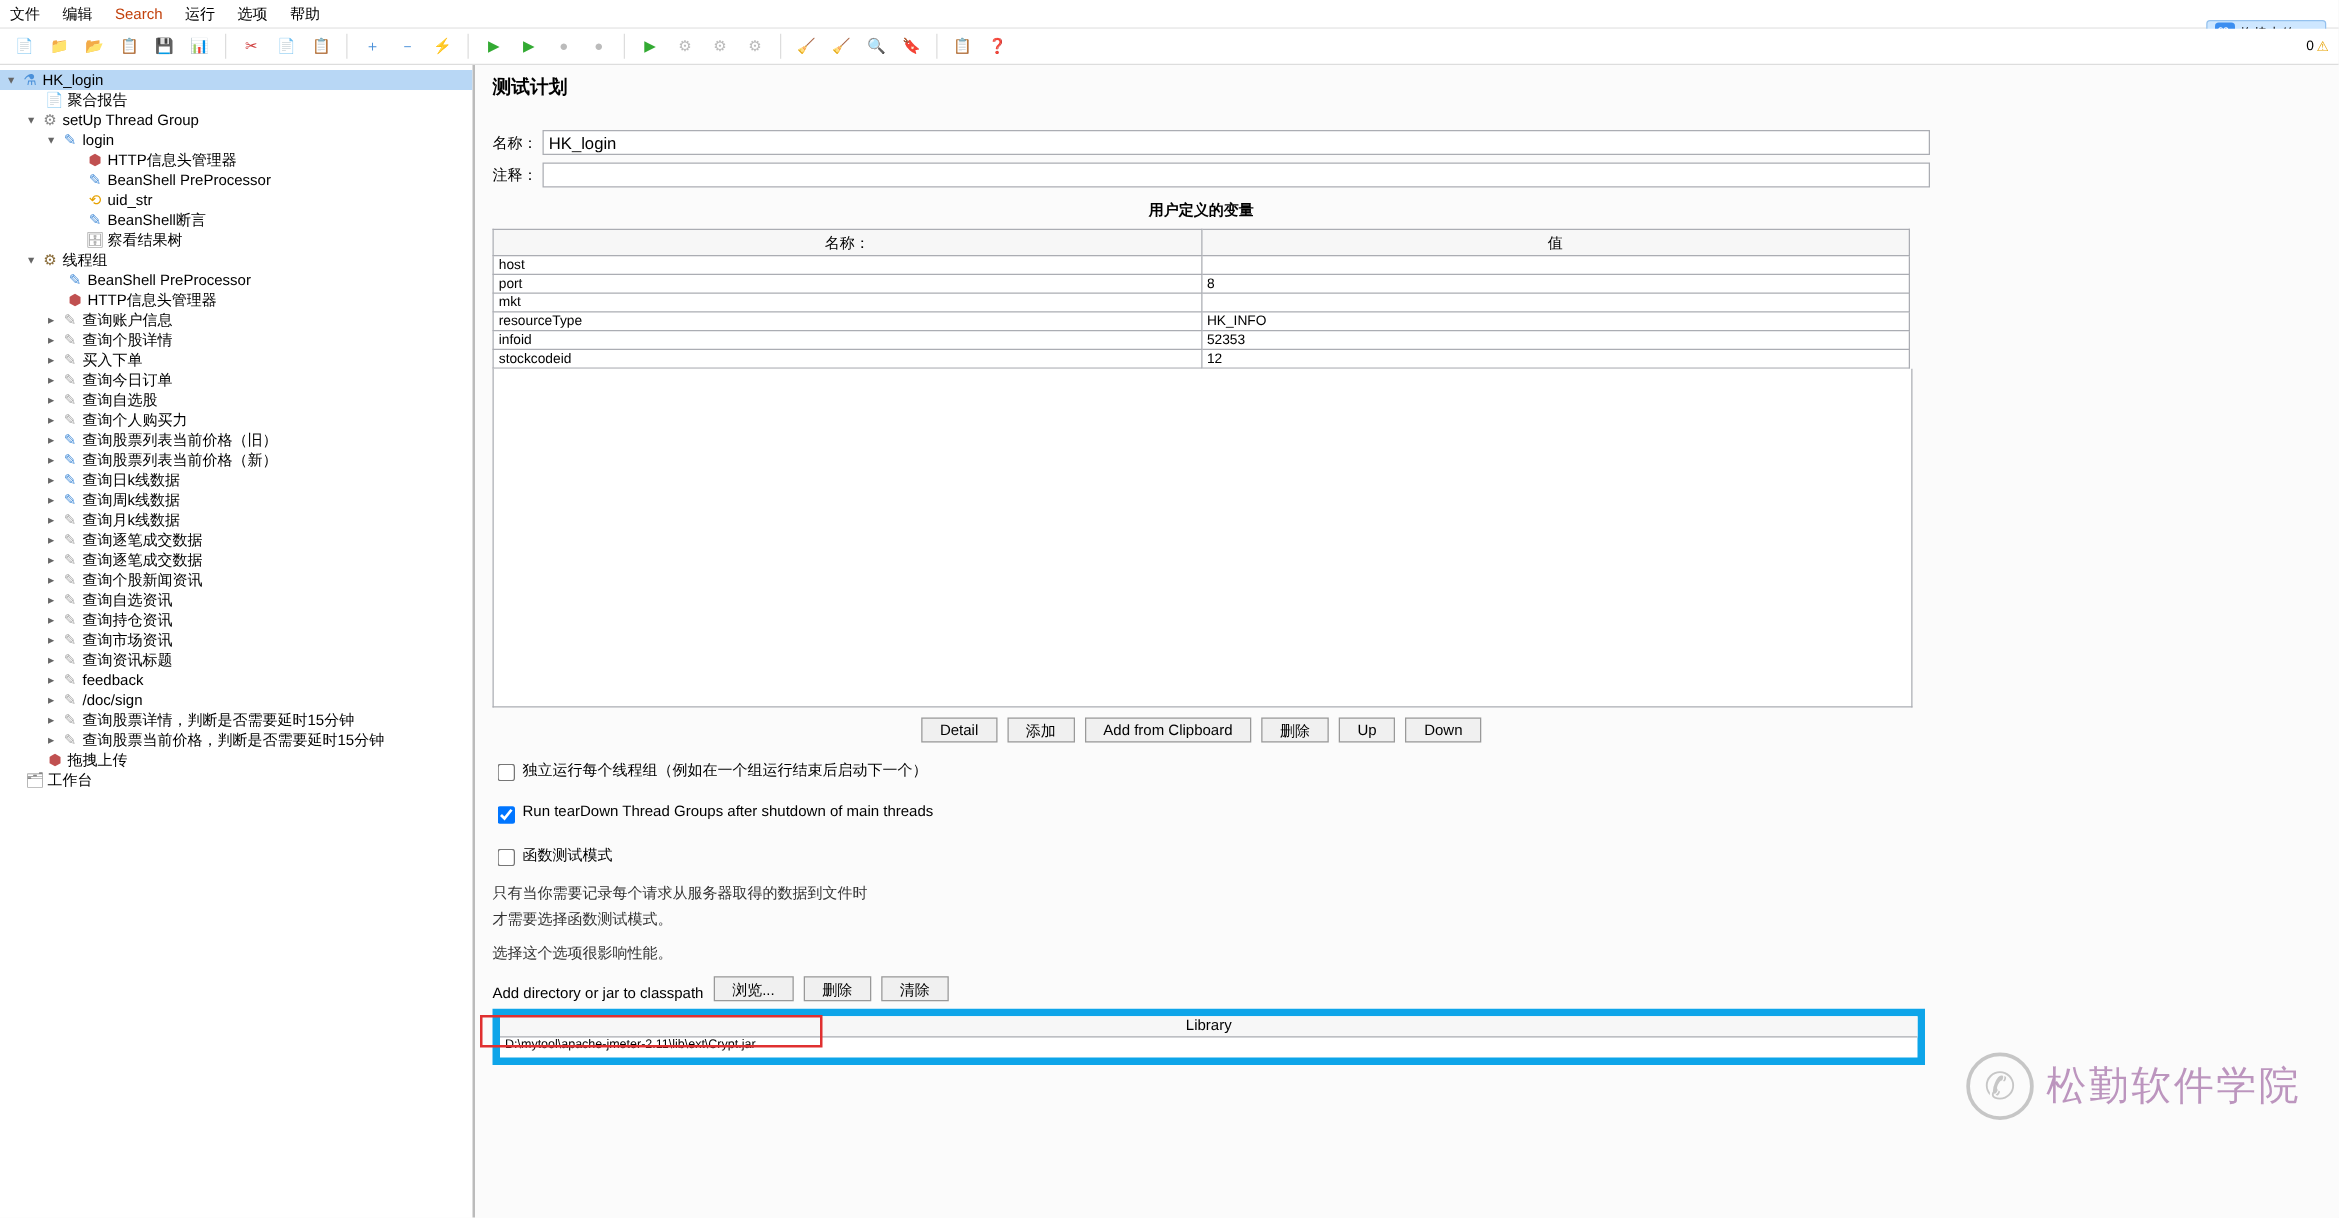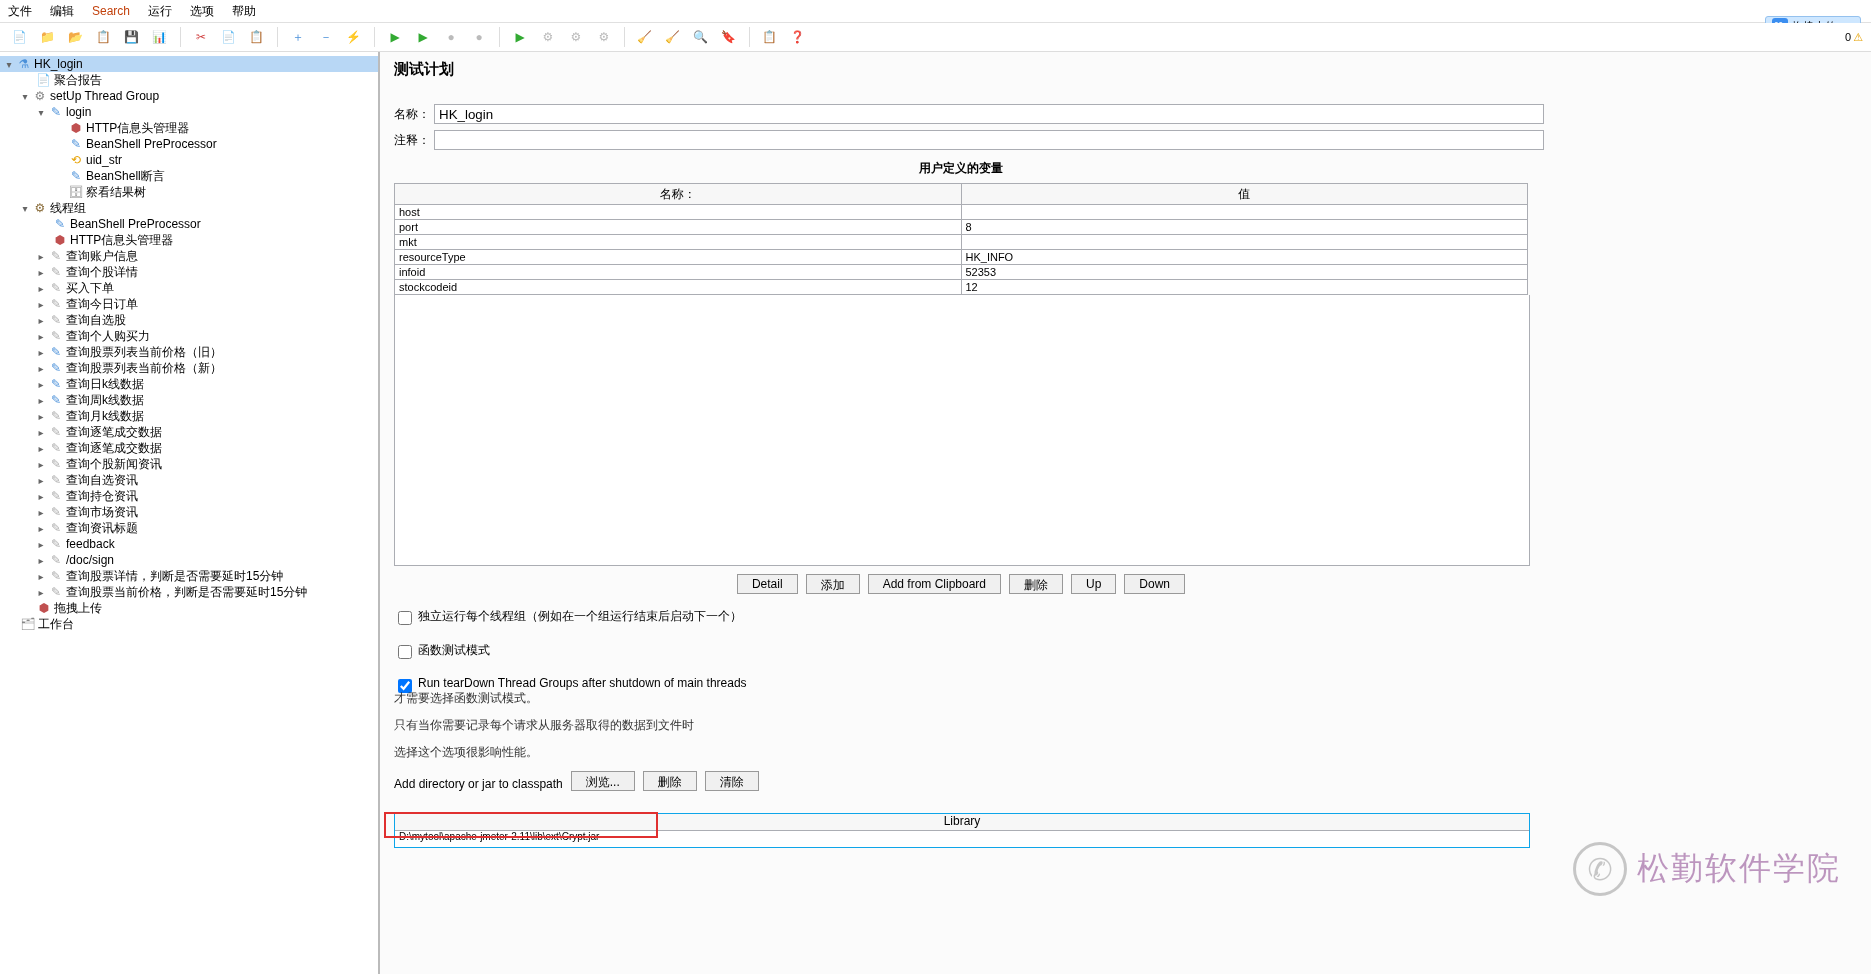--- a/index.html
+++ b/index.html
@@ -42,21 +42,21 @@
   .vars-table th{background:#f7f7f7;border:1px solid #abadb3;height:18px;font-weight:normal}
   .vars-table td{border:1px solid #abadb3;height:14px;padding:0 4px;font-size:11px}
   .vars-table td.val{position:relative}
   .vars-spacer{height:270px;border:1px solid #abadb3;border-top:none;width:1134px;background:#fff}
   .btn-row{display:flex;justify-content:center;gap:8px;margin-top:8px;width:1134px}
   .jbtn{background:#f0f0f0;border:1px solid #999;padding:2px 14px;font-size:12px;cursor:default;height:20px}
   .chk-row{display:flex;align-items:flex-start;margin-top:14px}
   .chk-row .chk{width:14px;height:14px;margin-right:6px}
   .note{margin:10px 0;color:#333}
   .classpath-row{display:flex;align-items:flex-end;gap:8px;}
-  .lib-table{width:1134px;border:1px solid #0ea5e9;margin-top:22px;background:#fff}
+  .lib-table{width:1134px;border:6px solid #0ea5e9;margin-top:6px;background:#fff}
   .lib-table .lib-head{text-align:center;border-bottom:1px solid #abadb3;height:16px;background:#f7f7f7}
   .lib-table .lib-cell{height:16px;padding:0 4px;font-size:10px}
   .red-box{position:absolute;border:2px solid #e03030;width:270px;height:22px;left:383px;top:760px;pointer-events:none}
   .watermark{position:absolute;right:30px;bottom:80px;display:flex;align-items:center;opacity:0.45}
   .wm-icon{width:48px;height:48px;border:3px solid #888;border-radius:50%;margin-right:10px;display:flex;align-items:center;justify-content:center;color:#888;font-size:30px}
   .wm-text{font-size:32px;color:#701a75;letter-spacing:2px}
 </style>
 </head>
 <body>
 
@@ -341,30 +341,30 @@
       <button class="jbtn">删除</button>
       <button class="jbtn">Up</button>
       <button class="jbtn">Down</button>
     </div>
 
     <div class="chk-row">
       <input type="checkbox" class="chk" style="">
       <span>独立运行每个线程组（例如在一个组运行结束后启动下一个）</span>
     </div>
     <div class="chk-row">
+      <input type="checkbox" class="chk" checked="" style="">
+      <span>Run tearDown Thread Groups after shutdown of main threads</span>
+    </div>
+    <div class="chk-row">
       <input type="checkbox" class="chk" style="">
       <span>函数测试模式</span>
     </div>
-    <div class="chk-row">
-      <input type="checkbox" class="chk" checked="" style="">
-      <span>Run tearDown Thread Groups after shutdown of main threads</span>
-    </div>
-
+
+    <div class="note">只有当你需要记录每个请求从服务器取得的数据到文件时</div>
     <div class="note" style="margin-top:-6px">才需要选择函数测试模式。</div>
-    <div class="note">只有当你需要记录每个请求从服务器取得的数据到文件时</div>
     <div class="note">选择这个选项很影响性能。</div>
 
     <div class="classpath-row">
       <span>Add directory or jar to classpath</span>
       <button class="jbtn">浏览...</button>
       <button class="jbtn">删除</button>
       <button class="jbtn">清除</button>
     </div>
 
     <div class="lib-table">

